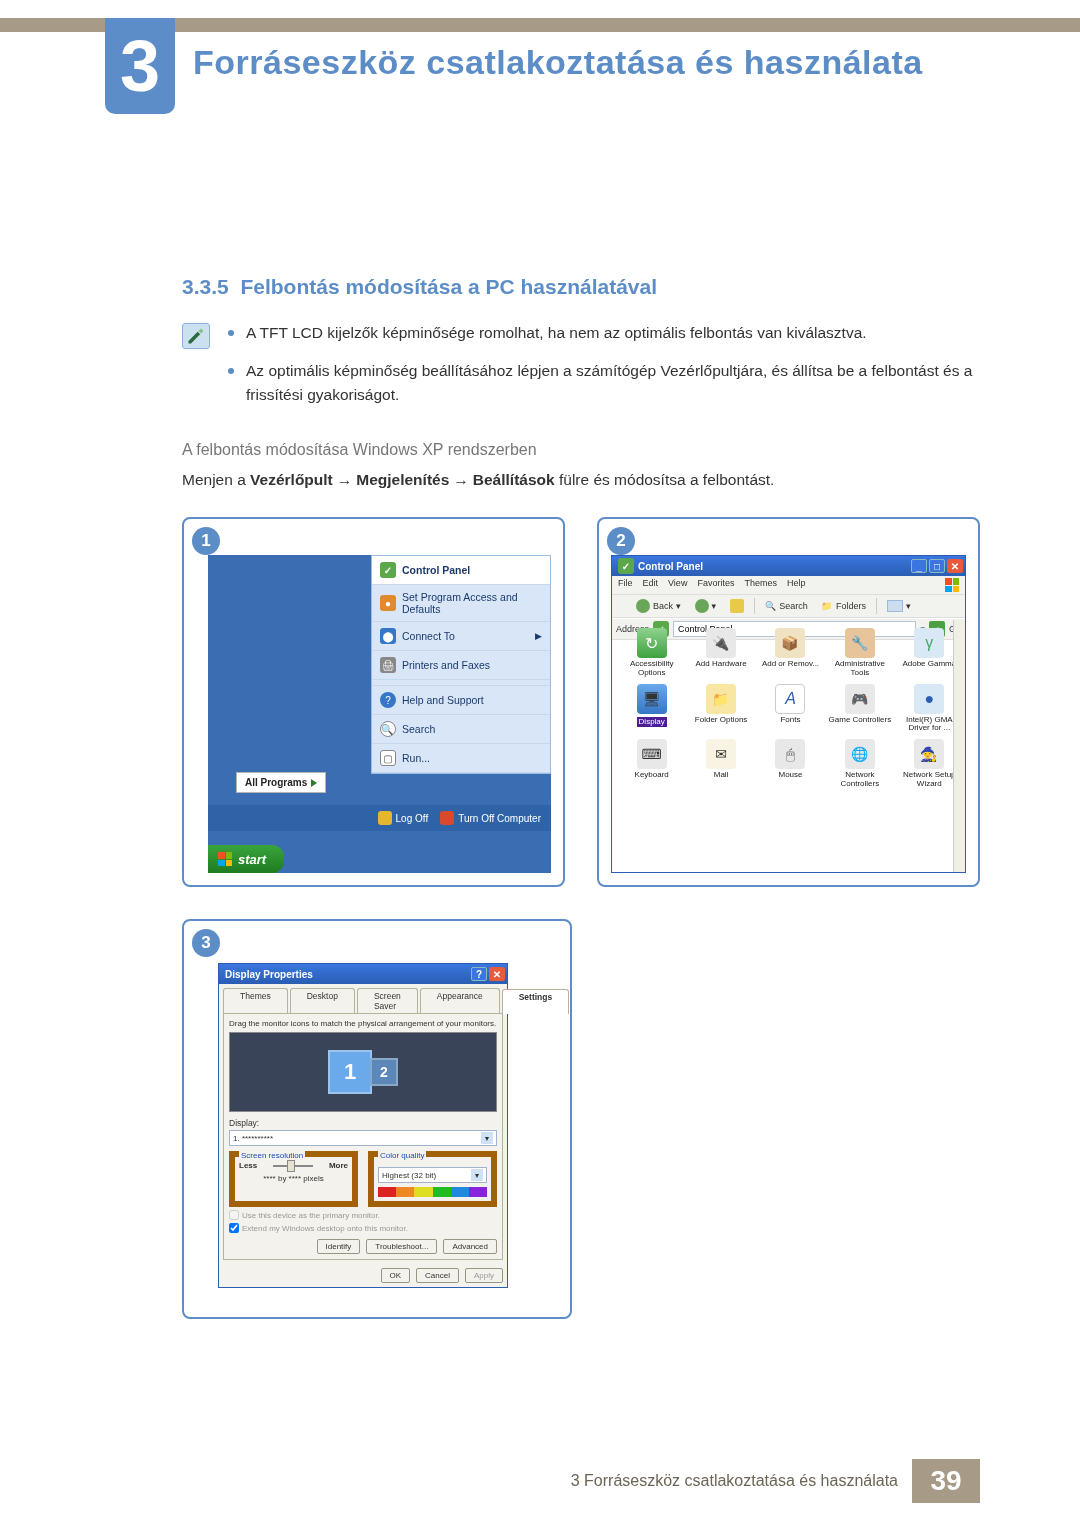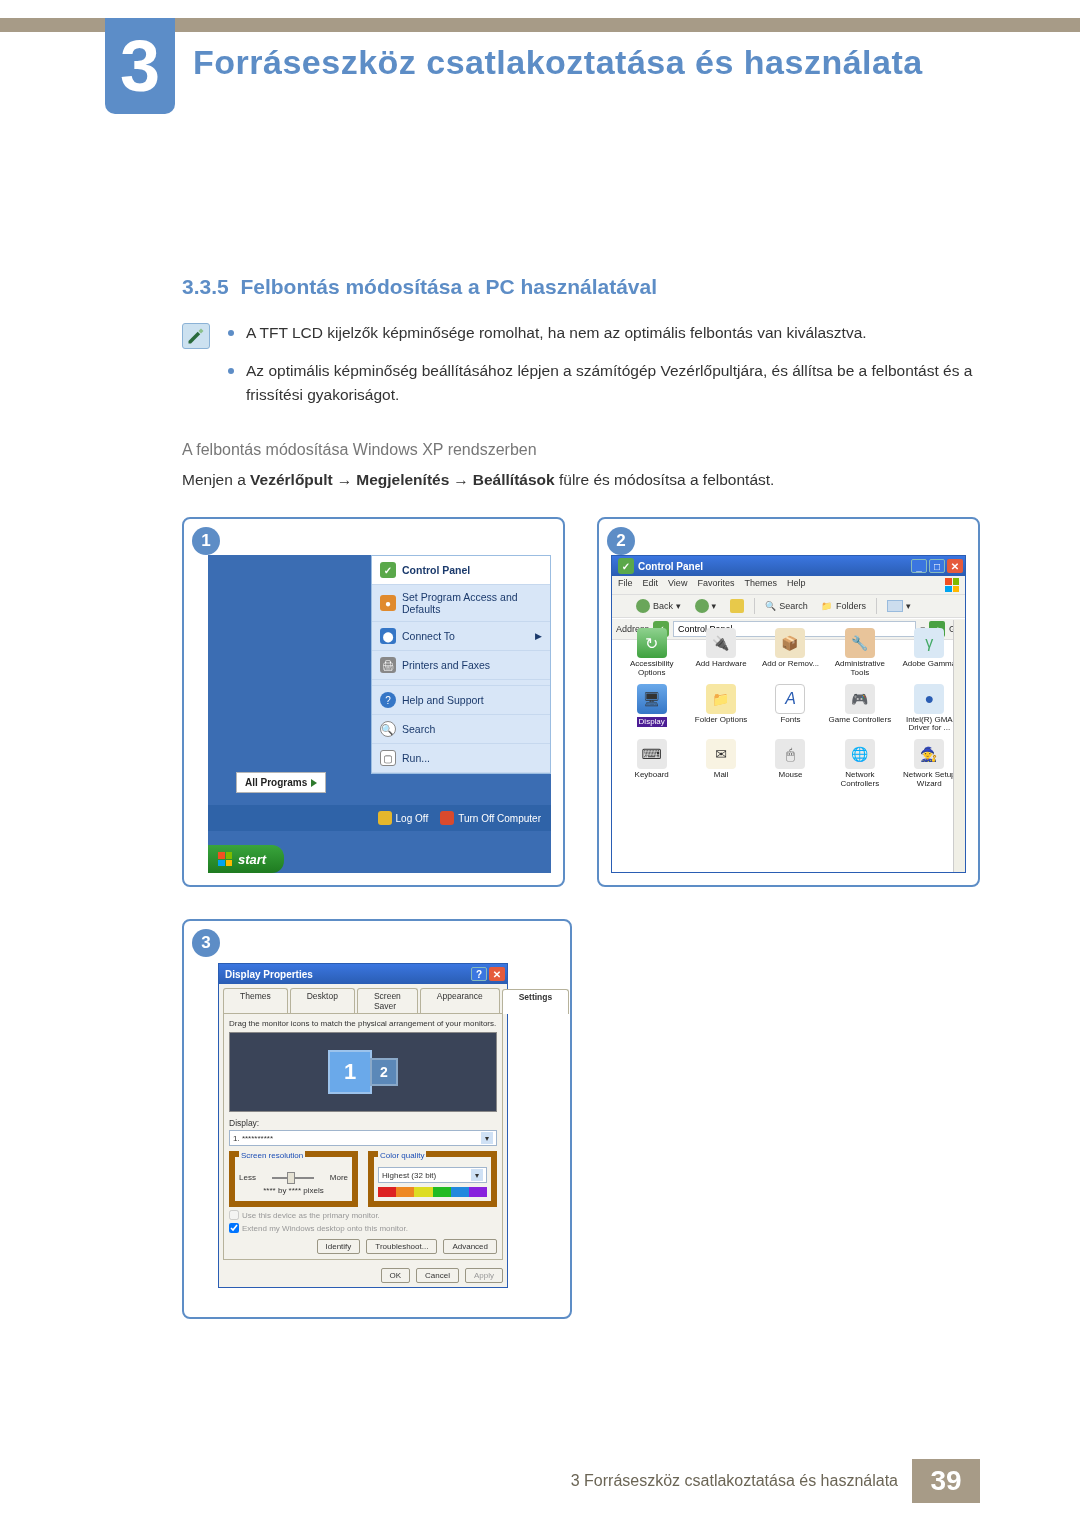--- a/index.html
+++ b/index.html
@@ -311,21 +311,21 @@
   }
   .mon { background: #6aa9ea; border: 2px solid #9cc3ec; color: #fff; font-size: 22px; font-weight: bold; display: flex; align-items: center; justify-content: center; }
   .mon.m1 { width: 44px; height: 44px; }
   .mon.m2 { width: 28px; height: 28px; background: #5b88b8; border-color: #8aa9c9; font-size: 14px; margin-left: -2px;}
   .p3-field-lbl { font-size: 8.5px; margin: 2px 0 2px; }
   .p3-combo { width: 100%; height: 16px; border: 1px solid #a0b5cd; background: #fff; font-size: 8px; padding: 0 3px; display: flex; align-items: center; justify-content: space-between;}
   .p3-combo .dd { width: 12px; height: 12px; background: #cfe1f5; display: flex; align-items: center; justify-content: center; font-size: 8px; }
   .p3-two { display: flex; gap: 10px; margin-top: 5px;}
   .p3-group { flex: 1; border: 6px solid #a16207; padding: 4px; position: relative;}
   .p3-group .gt { position: absolute; top: -6px; left: 4px; background: #f3f2ec; padding: 0 2px; font-size: 8px; color: #1b4db5;}
-  .slider { display: flex; align-items: center; gap: 16px; font-size: 8px; margin: 12px 0 2px;}
+  .slider { display: flex; align-items: center; gap: 16px; font-size: 8px; margin: 0 0 2px; font-weight: bold;}
   .slider .track { flex: 1; height: 2px; background: #888; position: relative;}
   .slider .handle { position: absolute; left: 35%; top: -5px; width: 8px; height: 12px; background: #e5e2d3; border: 1px solid #888;}
   .slider-val { text-align: center; font-size: 8px; margin-top: 4px;}
   .cq-bar { height: 10px; display: flex; margin-top: 4px;}
   .cq-bar span { flex: 1; }
   .cb1{background:#d22;} .cb2{background:#e82;} .cb3{background:#dd2;} .cb4{background:#2b2;} .cb5{background:#28d;} .cb6{background:#82d;}
   .ck-row { font-size: 8px; margin-top: 3px; display: flex; align-items: center; gap: 3px;}
   .ck-row input { width: 10px; height: 10px; }
   .p3-btnrow { display: flex; gap: 6px; justify-content: flex-end; margin-top: 6px;}
   .p3-btn { font-size: 8px; padding: 2px 8px; background: #f3f2ec; border: 1px solid #9a9684; border-radius: 2px;}

